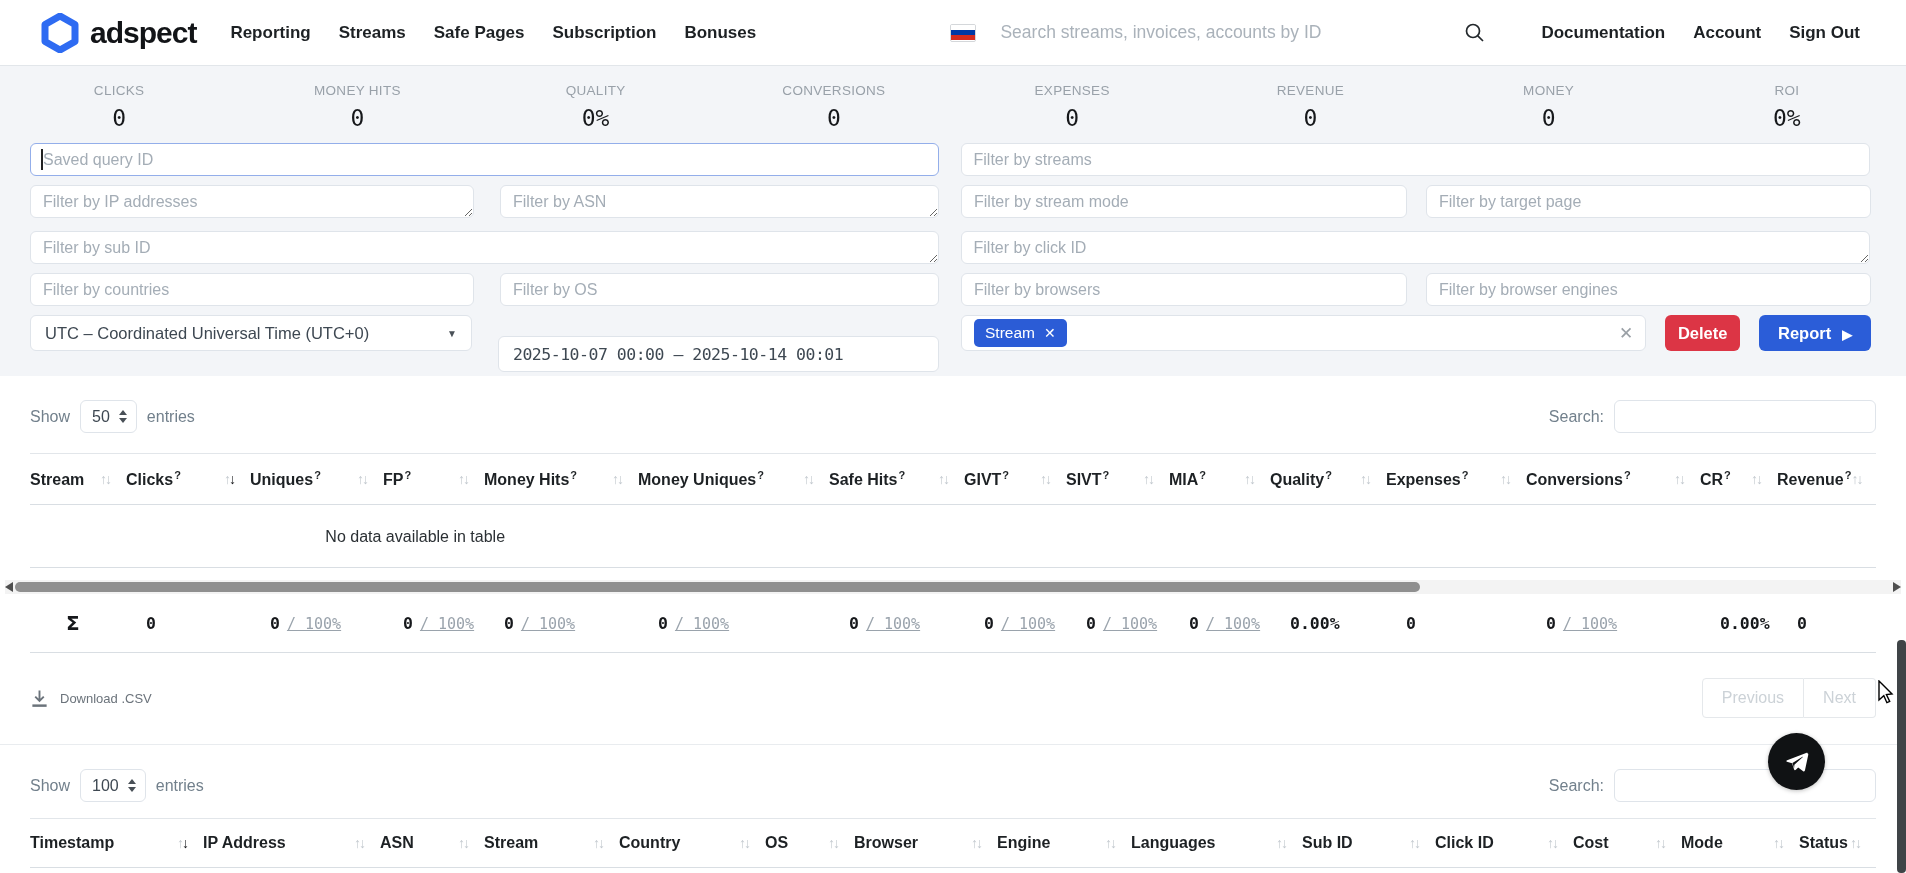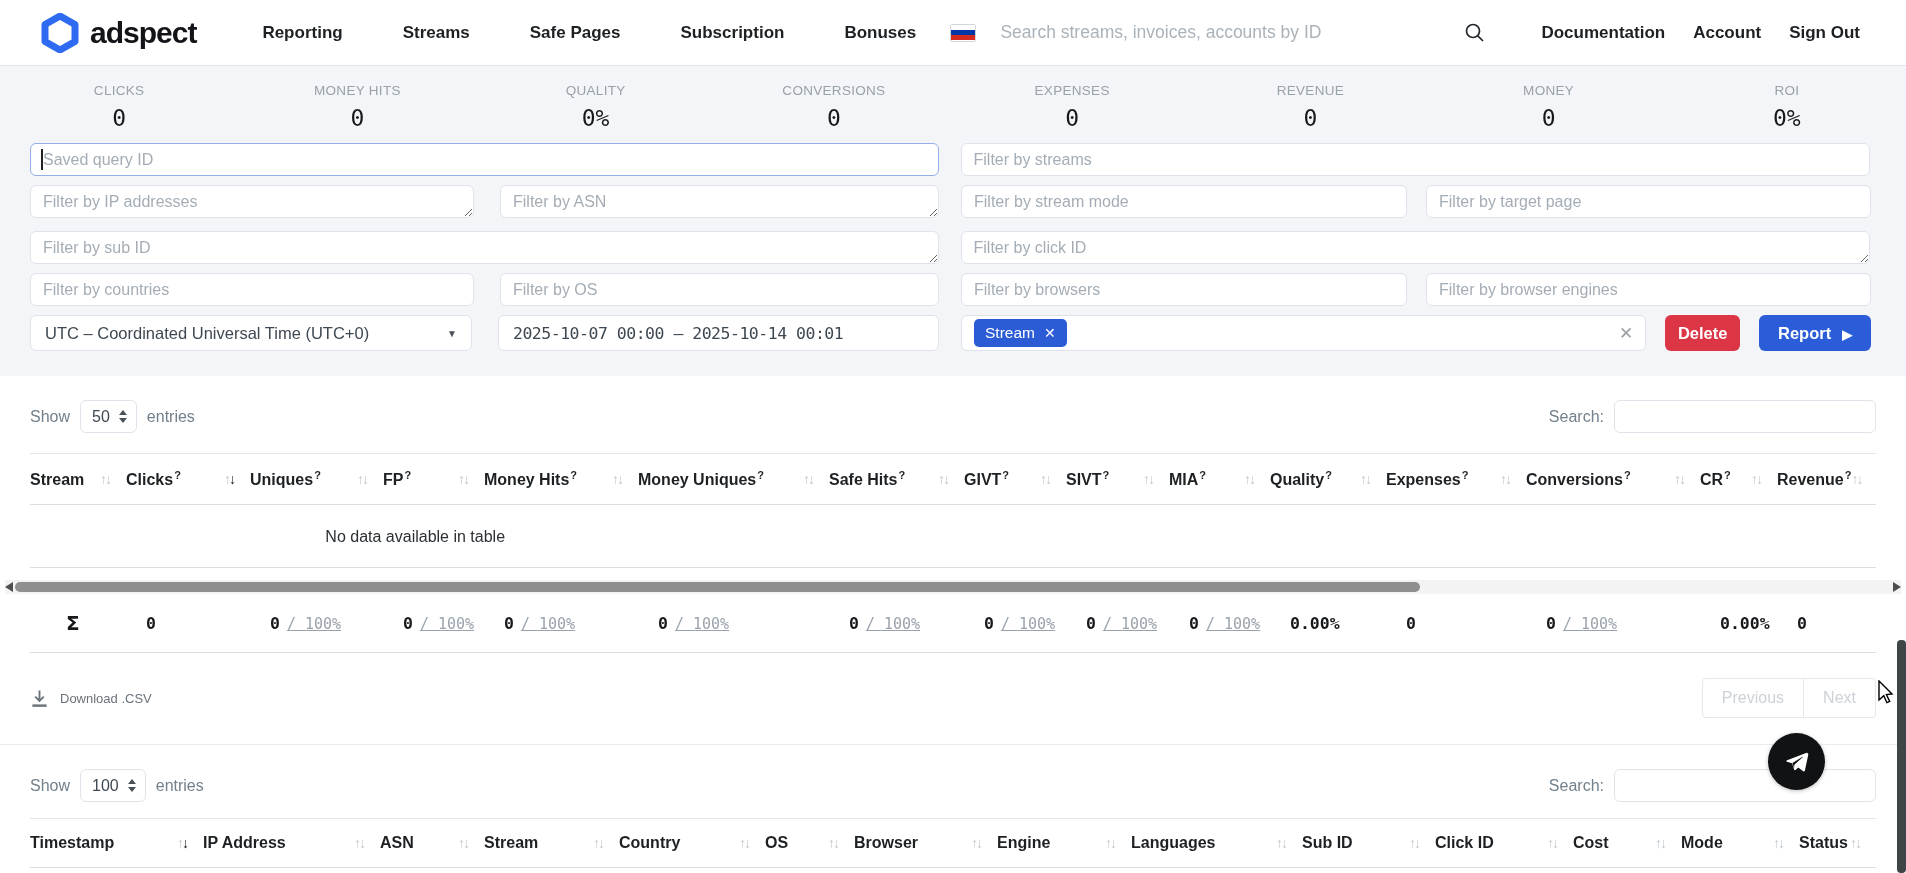--- a/index.html
+++ b/index.html
@@ -1,26 +1,26 @@
 <!DOCTYPE html>
 <html><head>
 <meta charset="utf-8">
 <style>
   * { margin:0; padding:0; box-sizing:border-box; }
   html,body { width:1906px; height:873px; overflow:hidden; background:#fff;
     font-family:"Liberation Sans","DejaVu Sans",sans-serif; color:#1d2124; }
-  .mono { font-family:"DejaVu Sans Mono","Liberation Mono",monospace; }
+  .mono { font-family:"DejaVu Sans Mono","Liberation Mono",monospace;margin-top:21px; }
 
   
   .nav { height:66px; display:flex; align-items:center; padding:0 46px 0 40px;
          border-bottom:1px solid #e2e6ea; background:#fff; }
   .brand { display:flex; align-items:center; gap:10px; }
   .brand-text { font-size:30px; font-weight:700; letter-spacing:-1px; color:#121417; }
   .nav-links { display:flex; gap:28px; margin-left:34px; }
-  .nav-link { font-size:17px; font-weight:700; color:#1d2124; cursor:pointer; white-space:nowrap;margin-left:32px; }
+  .nav-link { font-size:17px; font-weight:700; color:#1d2124; cursor:pointer; white-space:nowrap; }
   .nav-right { margin-left:auto; display:flex; align-items:center; }
   .flag { width:26px; height:18px; border:1px solid #d4d7da; border-radius:2px; overflow:hidden; margin-right:24px; }
   .flag div { height:33.33%; }
   .flag .w { background:#fff; } .flag .b { background:#0039a6; } .flag .r { background:#d52b1e; }
   .nav-search { width:436px; border:none; outline:none; font-size:17.5px; color:#3e4852;
                 font-family:"Liberation Sans",sans-serif; background:transparent; }
   .nav-search::placeholder { color:#aab2ba; }
   .search-ic { margin:0 28px 0 28px; display:flex; }
   .nav-right .nav-link { margin-left:28px; }
 

